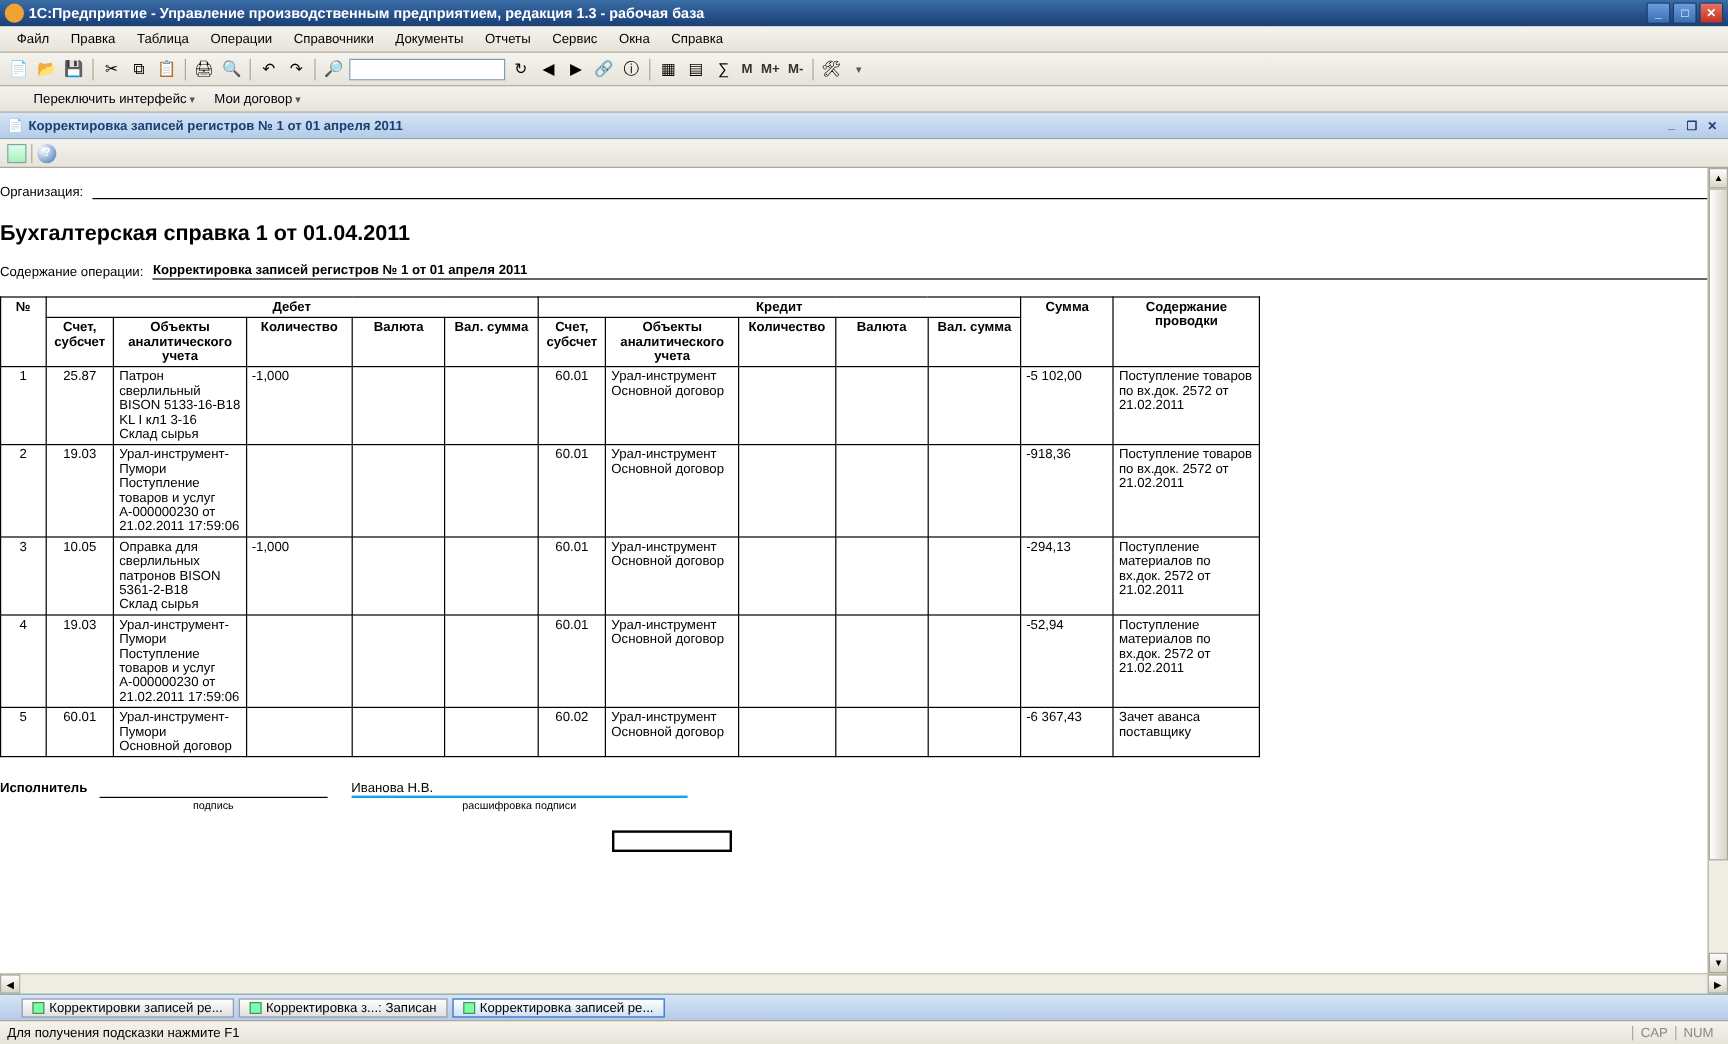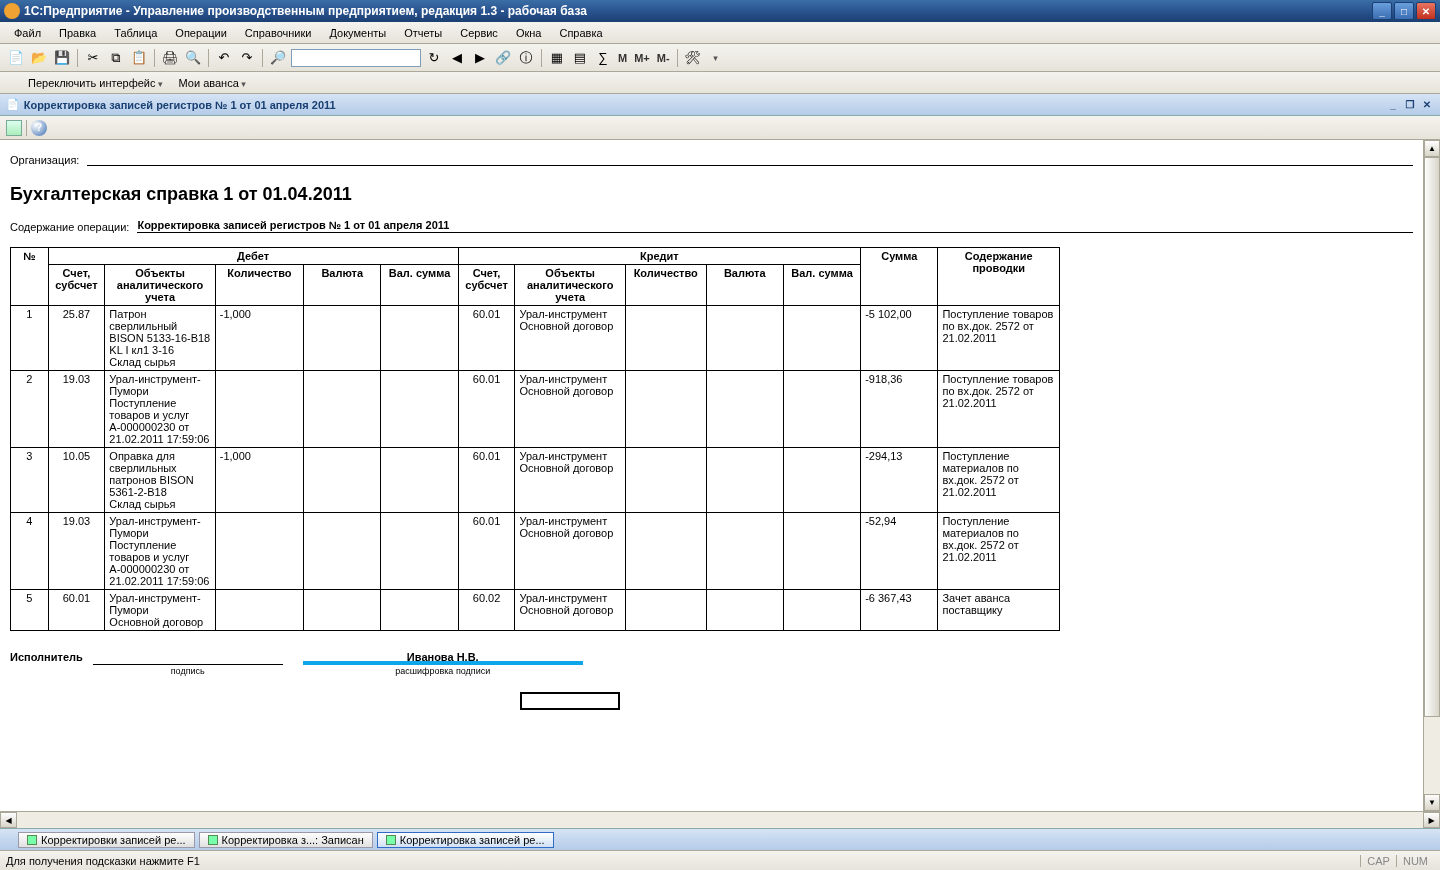--- a/index.html
+++ b/index.html
@@ -19,39 +19,39 @@
 .tb-text{font-weight:bold;font-size:11px;color:#333;padding:0 2px}
 .subbar{background:linear-gradient(180deg,#f4f3ee,#e6e3da);height:22px;display:flex;align-items:center;padding:0 22px;border-bottom:1px solid #aca899;gap:4px}
 .subbar span{padding:1px 6px;cursor:pointer}
 .doc-hdr{background:linear-gradient(180deg,#d6e4f5,#b4cbe8);height:22px;display:flex;align-items:center;padding:0 6px;border-bottom:1px solid #8aa;font-weight:bold;color:#1a3f72}
 .doc-hdr .spacer{flex:1}
 .doc-hdr .db{width:14px;height:14px;margin-left:3px;cursor:pointer;font-size:10px;display:flex;align-items:center;justify-content:center}
 .doc-tb{background:linear-gradient(180deg,#f4f3ee,#e6e3da);height:24px;display:flex;align-items:center;padding:0 6px;border-bottom:1px solid #aca899;gap:4px}
 .doc-tb .sq{width:16px;height:16px;border:1px solid #7a9;background:linear-gradient(180deg,#dfe,#aeb);cursor:pointer}
 .doc-tb .help{width:16px;height:16px;border-radius:50%;background:radial-gradient(circle at 30% 30%,#fff,#3a6eb2);color:#fff;font-weight:bold;display:flex;align-items:center;justify-content:center;cursor:pointer;font-size:10px}
 .content{flex:1;background:#fff;position:relative;overflow:hidden;display:flex}
-.doc-body{flex:1;padding:12px 10px;overflow:auto;background:#fff}
+.doc-body{flex:1;padding:12px 0;overflow:auto;background:#fff}
 .org-row{display:flex;align-items:flex-end;margin-bottom:18px}
 .org-row .lbl{font-size:11px;margin-right:8px}
 .org-row .line{flex:1;border-bottom:1px solid #000;height:14px}
 .doc-title{font-size:18px;font-weight:bold;margin-bottom:14px}
 .op-row{display:flex;align-items:flex-end;margin-bottom:14px}
 .op-row .lbl{margin-right:8px;font-size:11px}
 .op-row .val{flex:1;border-bottom:1px solid #000;font-weight:bold;font-size:11px;padding-bottom:1px}
 .tbl{border-collapse:collapse;font-size:11px;width:1050px}
 .tbl th,.tbl td{border:1px solid #000;padding:2px 4px;vertical-align:top}
 .tbl th{font-weight:bold;text-align:center}
 .tbl td.num{text-align:center}
 .tbl td.right{}
 .signer{display:flex;align-items:flex-start;margin-top:20px;font-size:11px}
 .signer .lbl{font-weight:bold;margin-right:10px}
 .signer .sigbox{display:flex;flex-direction:column;align-items:center;margin-right:20px}
 .signer .sigline{border-bottom:1px solid #000;width:190px;height:14px}
 .signer .sigcap{font-size:9px;margin-top:1px}
-.signer .sigline2{border-bottom:4px solid #0ea5e9;width:280px;height:14px;text-align:center;font-weight:bold}
+.signer .sigline2{border-bottom:2px solid #0ea5e9;width:280px;height:14px;font-weight:normal}
 .pagebox{width:100px;height:18px;border:2px solid #000;margin:16px auto 0 510px}
 .vscroll{width:17px;background:#e8e4da;border-left:1px solid #aca899;display:flex;flex-direction:column}
 .vscroll .arr{height:17px;background:linear-gradient(180deg,#fefefe,#d8d4c8);border:1px solid #aca899;font-size:8px;display:flex;align-items:center;justify-content:center;cursor:pointer}
 .vscroll .track{flex:1;background:#efece3}
 .vscroll .thumb{height:560px;background:linear-gradient(90deg,#fefefe,#d8d4c8);border:1px solid #aca899;margin:0}
 .hscroll{height:17px;background:#e8e4da;border-top:1px solid #aca899;display:flex}
 .hscroll .arr{width:17px;background:linear-gradient(180deg,#fefefe,#d8d4c8);border:1px solid #aca899;font-size:8px;display:flex;align-items:center;justify-content:center;cursor:pointer}
 .hscroll .track{flex:1;background:#efece3}
 .tabs{height:22px;background:linear-gradient(180deg,#d6e4f5,#b4cbe8);display:flex;align-items:center;padding:0 18px;gap:4px;border-top:1px solid #8aa}
 .tab{background:linear-gradient(180deg,#fefefe,#e0e0e0);border:1px solid #99a;padding:1px 8px;font-size:11px;cursor:pointer;display:flex;align-items:center;gap:4px;max-width:200px;white-space:nowrap;overflow:hidden}
@@ -117,21 +117,21 @@
   <span class="tb-text">M</span>
   <span class="tb-text">M+</span>
   <span class="tb-text">M-</span>
   <div class="tb-sep"></div>
   <div class="tb-btn">🛠</div>
   <div class="tb-btn dd"></div>
 </div>
 
 <div class="subbar">
   <span class="dd">Переключить интерфейс</span>
-  <span class="dd">Мои аванса</span>
+  <span class="dd">Мои договор</span>
 </div>
 
 <div class="doc-hdr">
   <span style="margin-right:4px">📄</span>
   <span>Корректировка записей регистров № 1 от 01 апреля 2011</span>
   <span class="spacer"></span>
   <span class="db">_</span>
   <span class="db">❐</span>
   <span class="db">✕</span>
 </div>

